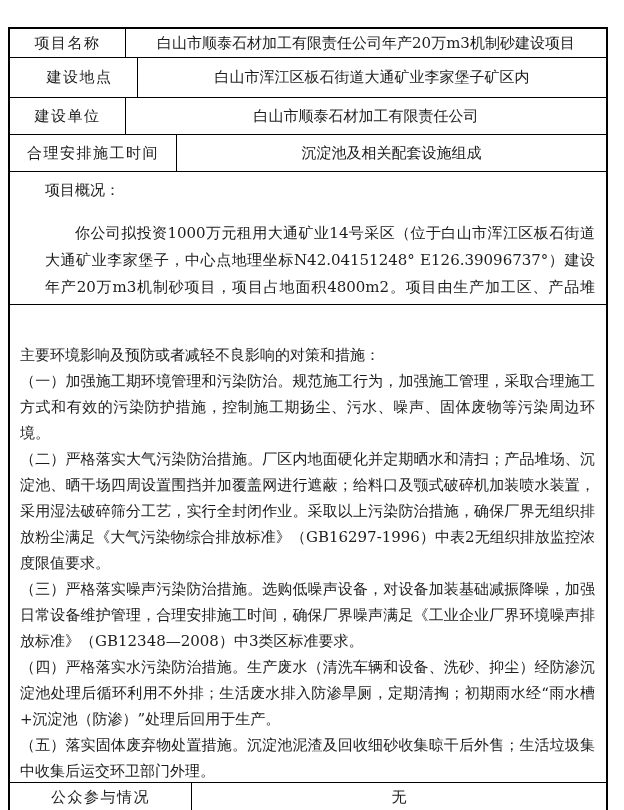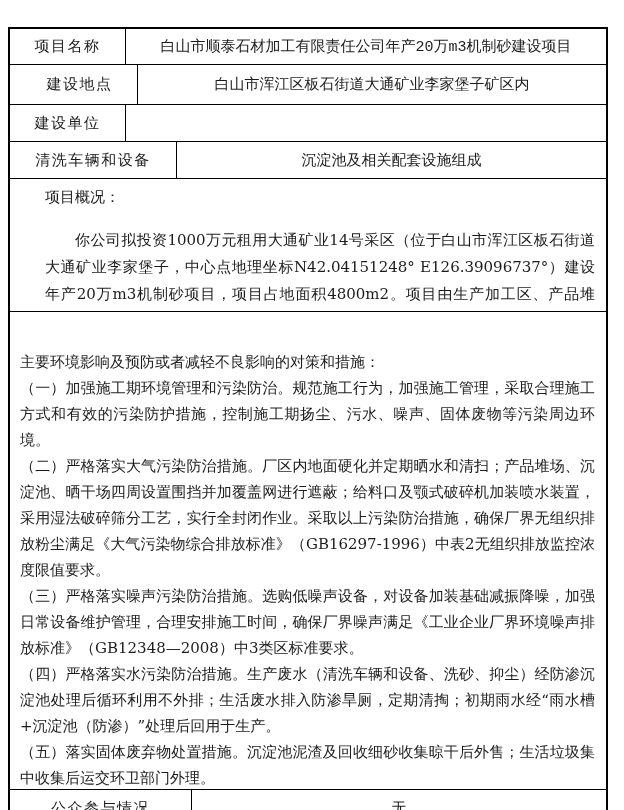--- a/index.html
+++ b/index.html
@@ -49,21 +49,21 @@
   .value-cell {
     flex: 1 1 auto;
     display: flex;
     align-items: center;
     justify-content: center;
     font-size: 15px;
     text-align: left;
     padding: 0 6px;
     box-sizing: border-box;
   }
-  .h36 { height: 36px; font-family: Liberation Mono, monospace; }
+  .h36 { height: 29px; }
   .h40 { height: 40px; padding-left: 12px; }
   .h37 { height: 37px; font-family: Liberation Mono, monospace; }
   .w116 { width: 116px; }
   .w167 { width: 167px; }
   .w182 { width: 182px; }
   .block-cell {
     border-bottom: 1px solid #000000;
     box-sizing: border-box;
     padding: 5px 11px 0 10px;
     font-size: 15px;
@@ -101,24 +101,25 @@
       <div class="value-cell">白山市顺泰石材加工有限责任公司年产20万m3机制砂建设项目</div>
     </div>
 
     <div class="info-row h40">
       <div class="label-cell w116">建设地点</div>
       <div class="value-cell">白山市浑江区板石街道大通矿业李家堡子矿区内</div>
     </div>
 
     <div class="info-row h37">
       <div class="label-cell w116">建设单位</div>
+      <div class="value-cell">白山市顺泰石材加工有限责任公司</div>
     </div>
 
     <div class="info-row h37">
-      <div class="label-cell w167">清洗车辆和设备</div>
+      <div class="label-cell w167">合理安排施工时间</div>
       <div class="value-cell">沉淀池及相关配套设施组成</div>
     </div>
 
     <div class="block-cell overview-cell">
       <div class="block-title">项目概况：</div>
       <p class="body-par first-indent">你公司拟投资1000万元租用大通矿业14号采区（位于白山市浑江区板石街道大通矿业李家堡子，中心点地理坐标N42.04151248° E126.39096737°）建设年产20万m3机制砂项目，项目占地面积4800m2。项目由生产加工区、产品堆场、晒干场、沉淀池及相关配套设施组成。生产工艺：原料→破碎→振动筛→成品。</p>
     </div>
 
     <div class="block-cell measures-cell">
       <div class="block-title">主要环境影响及预防或者减轻不良影响的对策和措施：</div>

